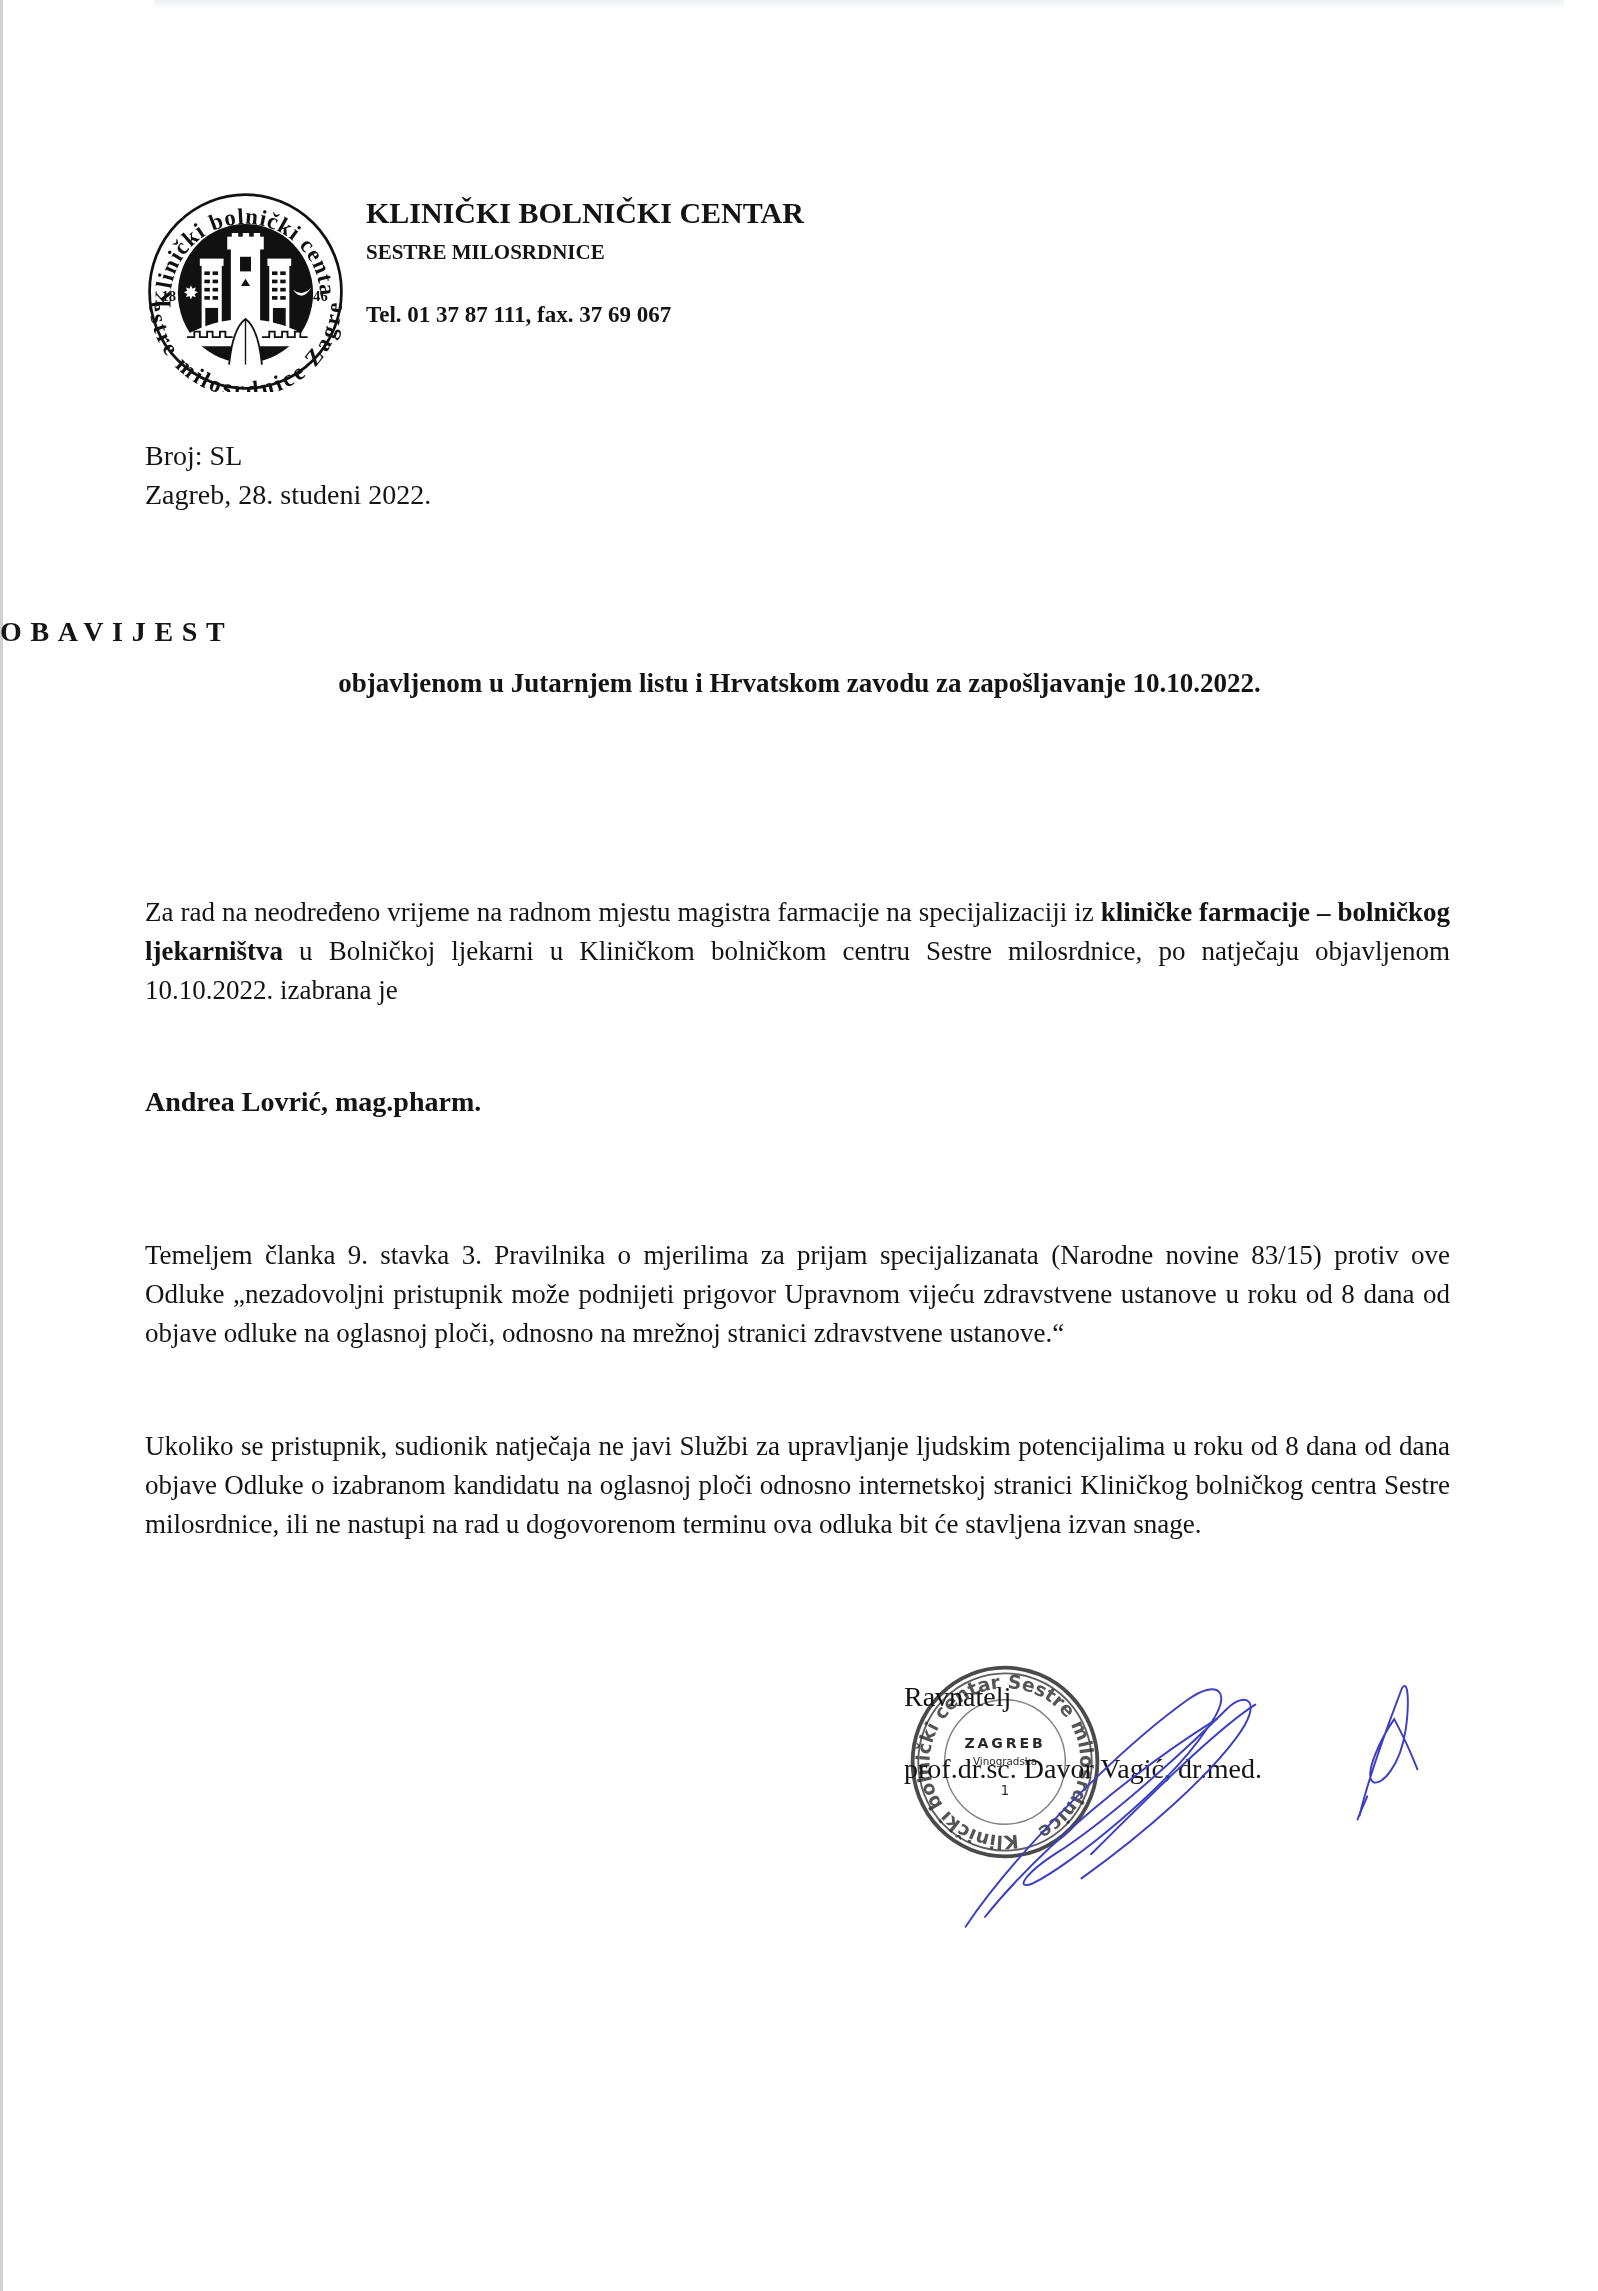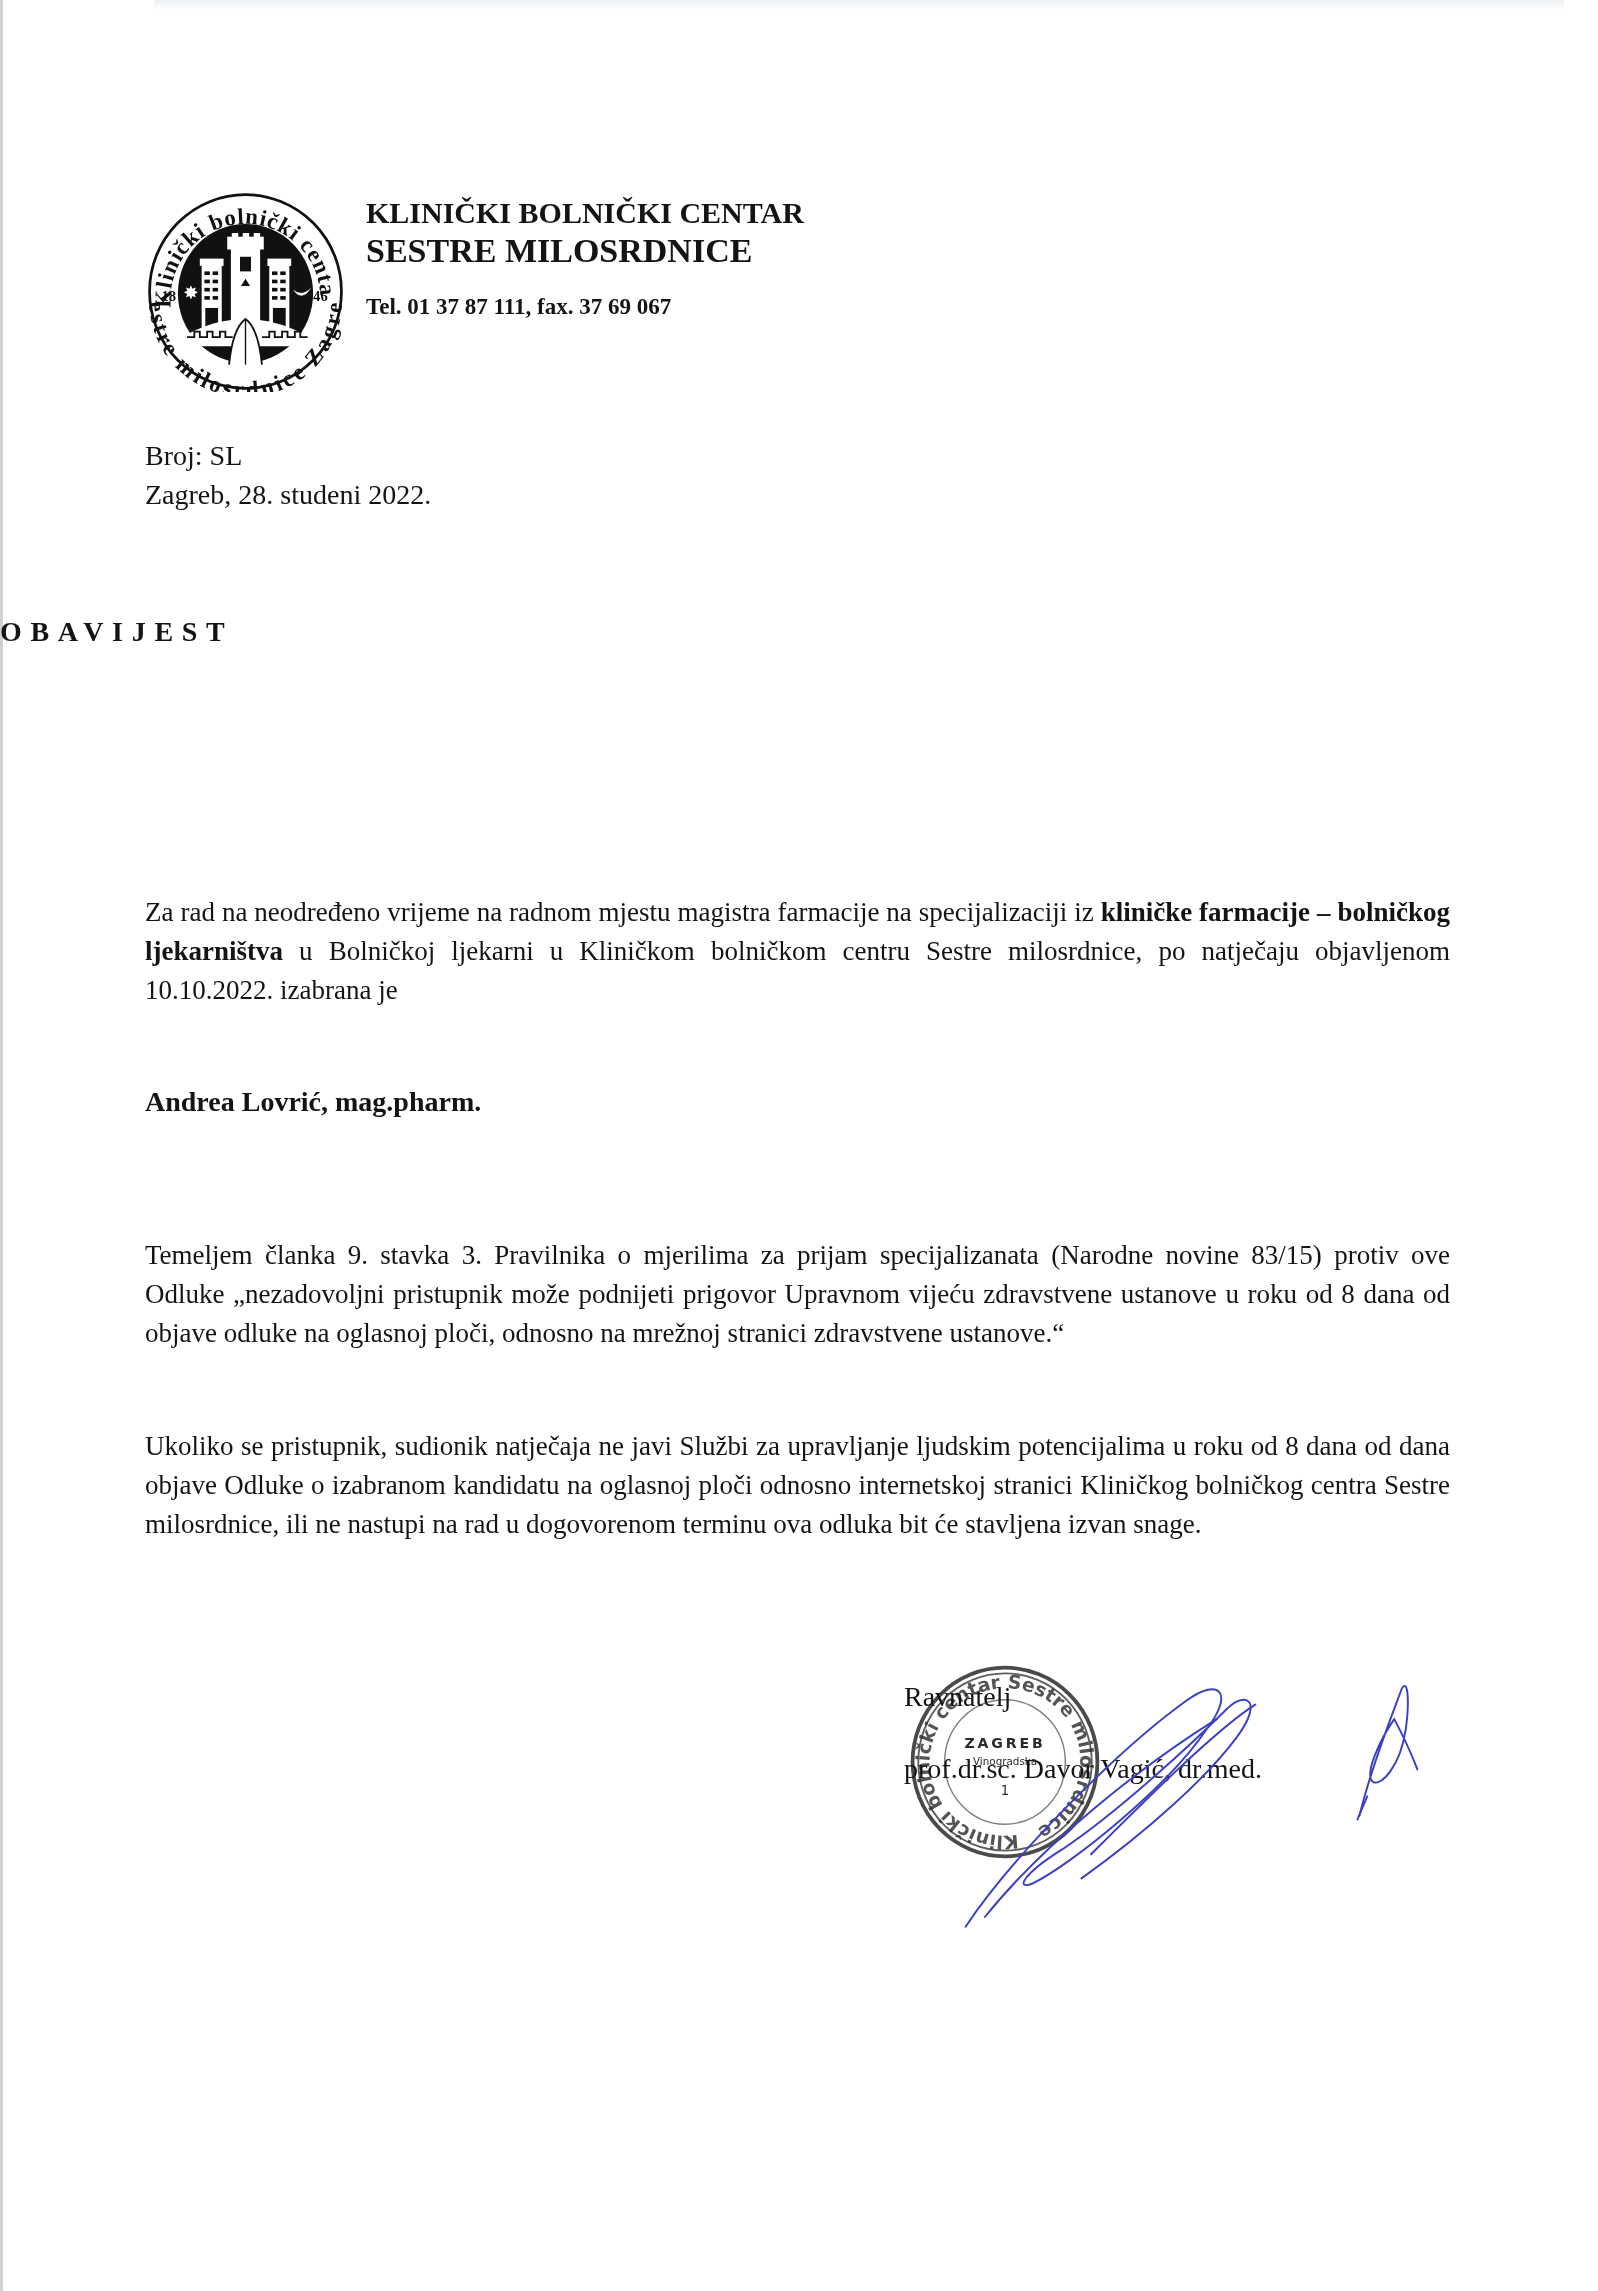--- a/index.html
+++ b/index.html
@@ -8,21 +8,21 @@
       font-family: "Liberation Serif", "DejaVu Serif", serif; color: #141414;
     }
     .page-edge-left { position: absolute; left: 0; top: 0; width: 2.9px; height: 2291px; background: #cfd3d6; }
     .scan-top { position: absolute; left: 154px; top: 0; width: 1410px; height: 9.7px; background: linear-gradient(#eef1f4, #ffffff); }
 
     
     .logo { position: absolute; left: 145px; top: 191px; width: 201px; height: 201px; }
     .letterhead { position: absolute; left: 366px; top: 198px; }
     .lh-line { font-weight: bold; white-space: nowrap; line-height: 1; }
     .lh-1 { font-size: 30px; height: 36px; }
-    .lh-2 { font-size: 34px; height: 37px; }
+    .lh-2 { font-size: 21px; height: 37px; margin-top: 8px; }
     .lh-3 { font-size: 30px; height: 37px; }
     .lh-4 { font-size: 23px; margin-top: 24px; }
 
     .meta { position: absolute; left: 145px; top: 436px; font-size: 28px; line-height: 39px; }
 
     .title { position: absolute; left: 0; width: 1599px; top: 616px; text-align: left; font-size: 28px; font-weight: bold; letter-spacing: 8.7px; }
     .subtitle { position: absolute; left: 0; width: 1599px; top: 664px; text-align: center; font-size: 27px; font-weight: bold; line-height: 38px; }
 
     .para { position: absolute; left: 145px; width: 1305px; font-size: 27px; line-height: 39px; text-align: justify; text-align-last: left; }
     .para b { font-weight: bold; }
@@ -112,20 +112,21 @@
 </div>
 
 <div class="meta">
   <div>Broj: SL</div>
   <div>Zagreb, 28. studeni 2022.</div>
 </div>
 
 <div class="title">OBAVIJEST</div>
 
 <div class="subtitle">
+  <div>objavljenom u Jutarnjem listu i Hrvatskom zavodu za zapošljavanje 10.10.2022.</div>
 </div>
 
 <div class="para p1"><span>Za rad na neodređeno vrijeme na radnom mjestu magistra farmacije na specijalizaciji iz </span><b>kliničke farmacije – bolničkog ljekarništva</b><span> u Bolničkoj ljekarni u Kliničkom bolničkom centru Sestre milosrdnice, po natječaju objavljenom 10.10.2022. izabrana je</span></div>
 
 <div class="name">Andrea Lovrić, mag.pharm.</div>
 
 <div class="para p2">Temeljem članka 9. stavka 3. Pravilnika o mjerilima za prijam specijalizanata (Narodne novine 83/15) protiv ove Odluke „nezadovoljni pristupnik može podnijeti prigovor Upravnom vijeću zdravstvene ustanove u roku od 8 dana od objave odluke na oglasnoj ploči, odnosno na mrežnoj stranici zdravstvene ustanove.“</div>
 
 <div class="para p3">Ukoliko se pristupnik, sudionik natječaja ne javi Službi za upravljanje ljudskim potencijalima u roku od 8 dana od dana objave Odluke o izabranom kandidatu na oglasnoj ploči odnosno internetskoj stranici Kliničkog bolničkog centra Sestre milosrdnice, ili ne nastupi na rad u dogovorenom terminu ova odluka bit će stavljena izvan snage.</div>
 

